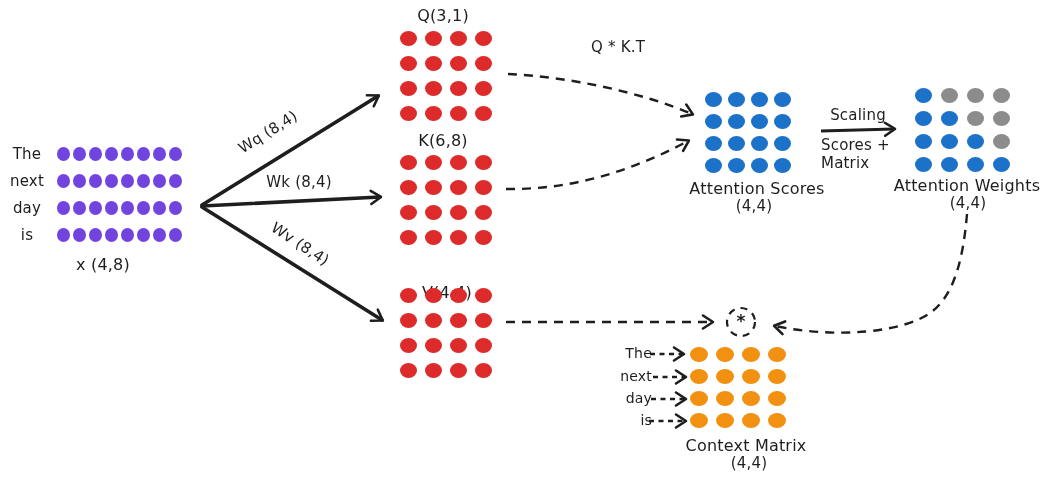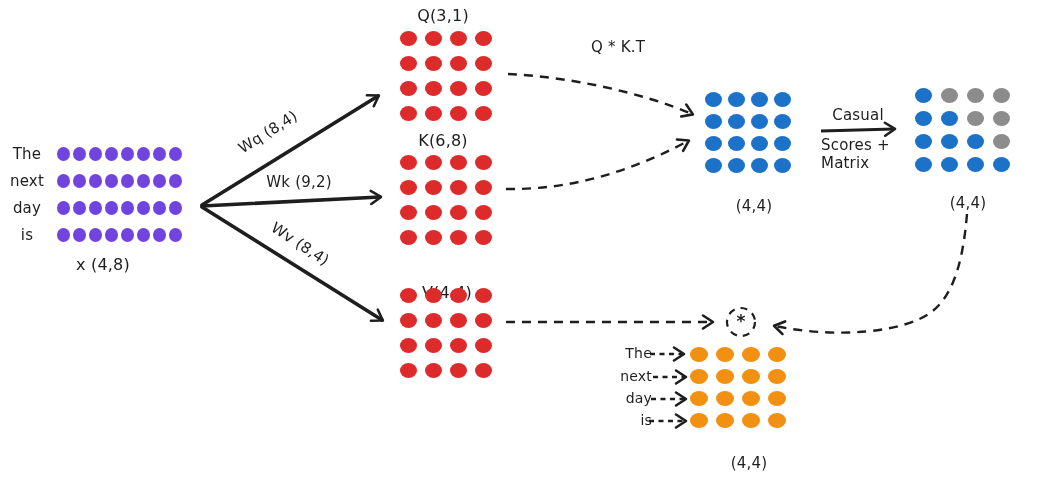--- a/index.html
+++ b/index.html
@@ -100,21 +100,21 @@
       <span class="dot" style="background: rgb(113, 68, 224);"></span>
       <span class="dot" style="background: rgb(113, 68, 224);"></span>
       <span class="dot" style="background: rgb(113, 68, 224);"></span>
       <span class="dot" style="background: rgb(113, 68, 224);"></span>
       <span class="dot" style="background: rgb(113, 68, 224);"></span>
       <span class="dot" style="background: rgb(113, 68, 224);"></span>
     </div>
   <div class="lbl ctr title-sm" style="left:103px; top:256px">x (4,8)</div>
 
   <div class="lbl" style="left:268px; top:124px; transform:translateX(-50%) rotate(-32deg)">Wq (8,4)</div>
-  <div class="lbl ctr" style="left:299px; top:174px">Wk (9,2)</div>
+  <div class="lbl ctr" style="left:299px; top:174px">Wk (8,4)</div>
   <div class="lbl" style="left:300px; top:236px; transform:translateX(-50%) rotate(33deg)">Wv (8,4)</div>
 
   <div class="lbl ctr title-sm" style="left:443px; top:7px">Q(3,1)</div>
   <div class="dotgrid grid-q">
       <span class="dot" style="background: rgb(221, 43, 43);"></span>
       <span class="dot" style="background: rgb(221, 43, 43);"></span>
       <span class="dot" style="background: rgb(221, 43, 43);"></span>
       <span class="dot" style="background: rgb(221, 43, 43);"></span>
       <span class="dot" style="background: rgb(221, 43, 43);"></span>
       <span class="dot" style="background: rgb(221, 43, 43);"></span>
@@ -181,23 +181,24 @@
       <span class="dot" style="background: rgb(28, 114, 200);"></span>
       <span class="dot" style="background: rgb(28, 114, 200);"></span>
       <span class="dot" style="background: rgb(28, 114, 200);"></span>
       <span class="dot" style="background: rgb(28, 114, 200);"></span>
       <span class="dot" style="background: rgb(28, 114, 200);"></span>
       <span class="dot" style="background: rgb(28, 114, 200);"></span>
       <span class="dot" style="background: rgb(28, 114, 200);"></span>
       <span class="dot" style="background: rgb(28, 114, 200);"></span>
       <span class="dot" style="background: rgb(28, 114, 200);"></span>
     </div>
+  <div class="lbl ctr title-sm" style="left:757px; top:180px">Attention Scores</div>
   <div class="lbl ctr" style="left:754px; top:198px">(4,4)</div>
 
-  <div class="lbl ctr" style="left:858px; top:107px">Casual</div>
+  <div class="lbl ctr" style="left:858px; top:107px">Scaling</div>
   <div class="lbl" style="left:821px; top:137px">Scores +</div>
   <div class="lbl" style="left:821px; top:155px">Matrix</div>
 
   <div class="dotgrid grid-weights">
       <span class="dot" style="background: rgb(28, 114, 200);"></span>
       <span class="dot" style="background: rgb(140, 140, 140);"></span>
       <span class="dot" style="background: rgb(140, 140, 140);"></span>
       <span class="dot" style="background: rgb(140, 140, 140);"></span>
       <span class="dot" style="background: rgb(28, 114, 200);"></span>
       <span class="dot" style="background: rgb(28, 114, 200);"></span>
@@ -205,20 +206,21 @@
       <span class="dot" style="background: rgb(140, 140, 140);"></span>
       <span class="dot" style="background: rgb(28, 114, 200);"></span>
       <span class="dot" style="background: rgb(28, 114, 200);"></span>
       <span class="dot" style="background: rgb(28, 114, 200);"></span>
       <span class="dot" style="background: rgb(140, 140, 140);"></span>
       <span class="dot" style="background: rgb(28, 114, 200);"></span>
       <span class="dot" style="background: rgb(28, 114, 200);"></span>
       <span class="dot" style="background: rgb(28, 114, 200);"></span>
       <span class="dot" style="background: rgb(28, 114, 200);"></span>
     </div>
+  <div class="lbl ctr title-sm" style="left:967px; top:177px">Attention Weights</div>
   <div class="lbl ctr" style="left:968px; top:195px">(4,4)</div>
 
   <div class="asterisk">*</div>
 
   <div class="lbl ctx-row-label" style="top:346px">The</div>
   <div class="lbl ctx-row-label" style="top:369px">next</div>
   <div class="lbl ctx-row-label" style="top:391px">day</div>
   <div class="lbl ctx-row-label" style="top:413px">is</div>
   <div class="dotgrid grid-context">
       <span class="dot" style="background: rgb(242, 145, 17);"></span>
@@ -231,15 +233,16 @@
       <span class="dot" style="background: rgb(242, 145, 17);"></span>
       <span class="dot" style="background: rgb(242, 145, 17);"></span>
       <span class="dot" style="background: rgb(242, 145, 17);"></span>
       <span class="dot" style="background: rgb(242, 145, 17);"></span>
       <span class="dot" style="background: rgb(242, 145, 17);"></span>
       <span class="dot" style="background: rgb(242, 145, 17);"></span>
       <span class="dot" style="background: rgb(242, 145, 17);"></span>
       <span class="dot" style="background: rgb(242, 145, 17);"></span>
       <span class="dot" style="background: rgb(242, 145, 17);"></span>
     </div>
+  <div class="lbl ctr title-sm" style="left:746px; top:437px">Context Matrix</div>
   <div class="lbl ctr" style="left:749px; top:455px">(4,4)</div>
 
 </div>
 
 </body></html>

